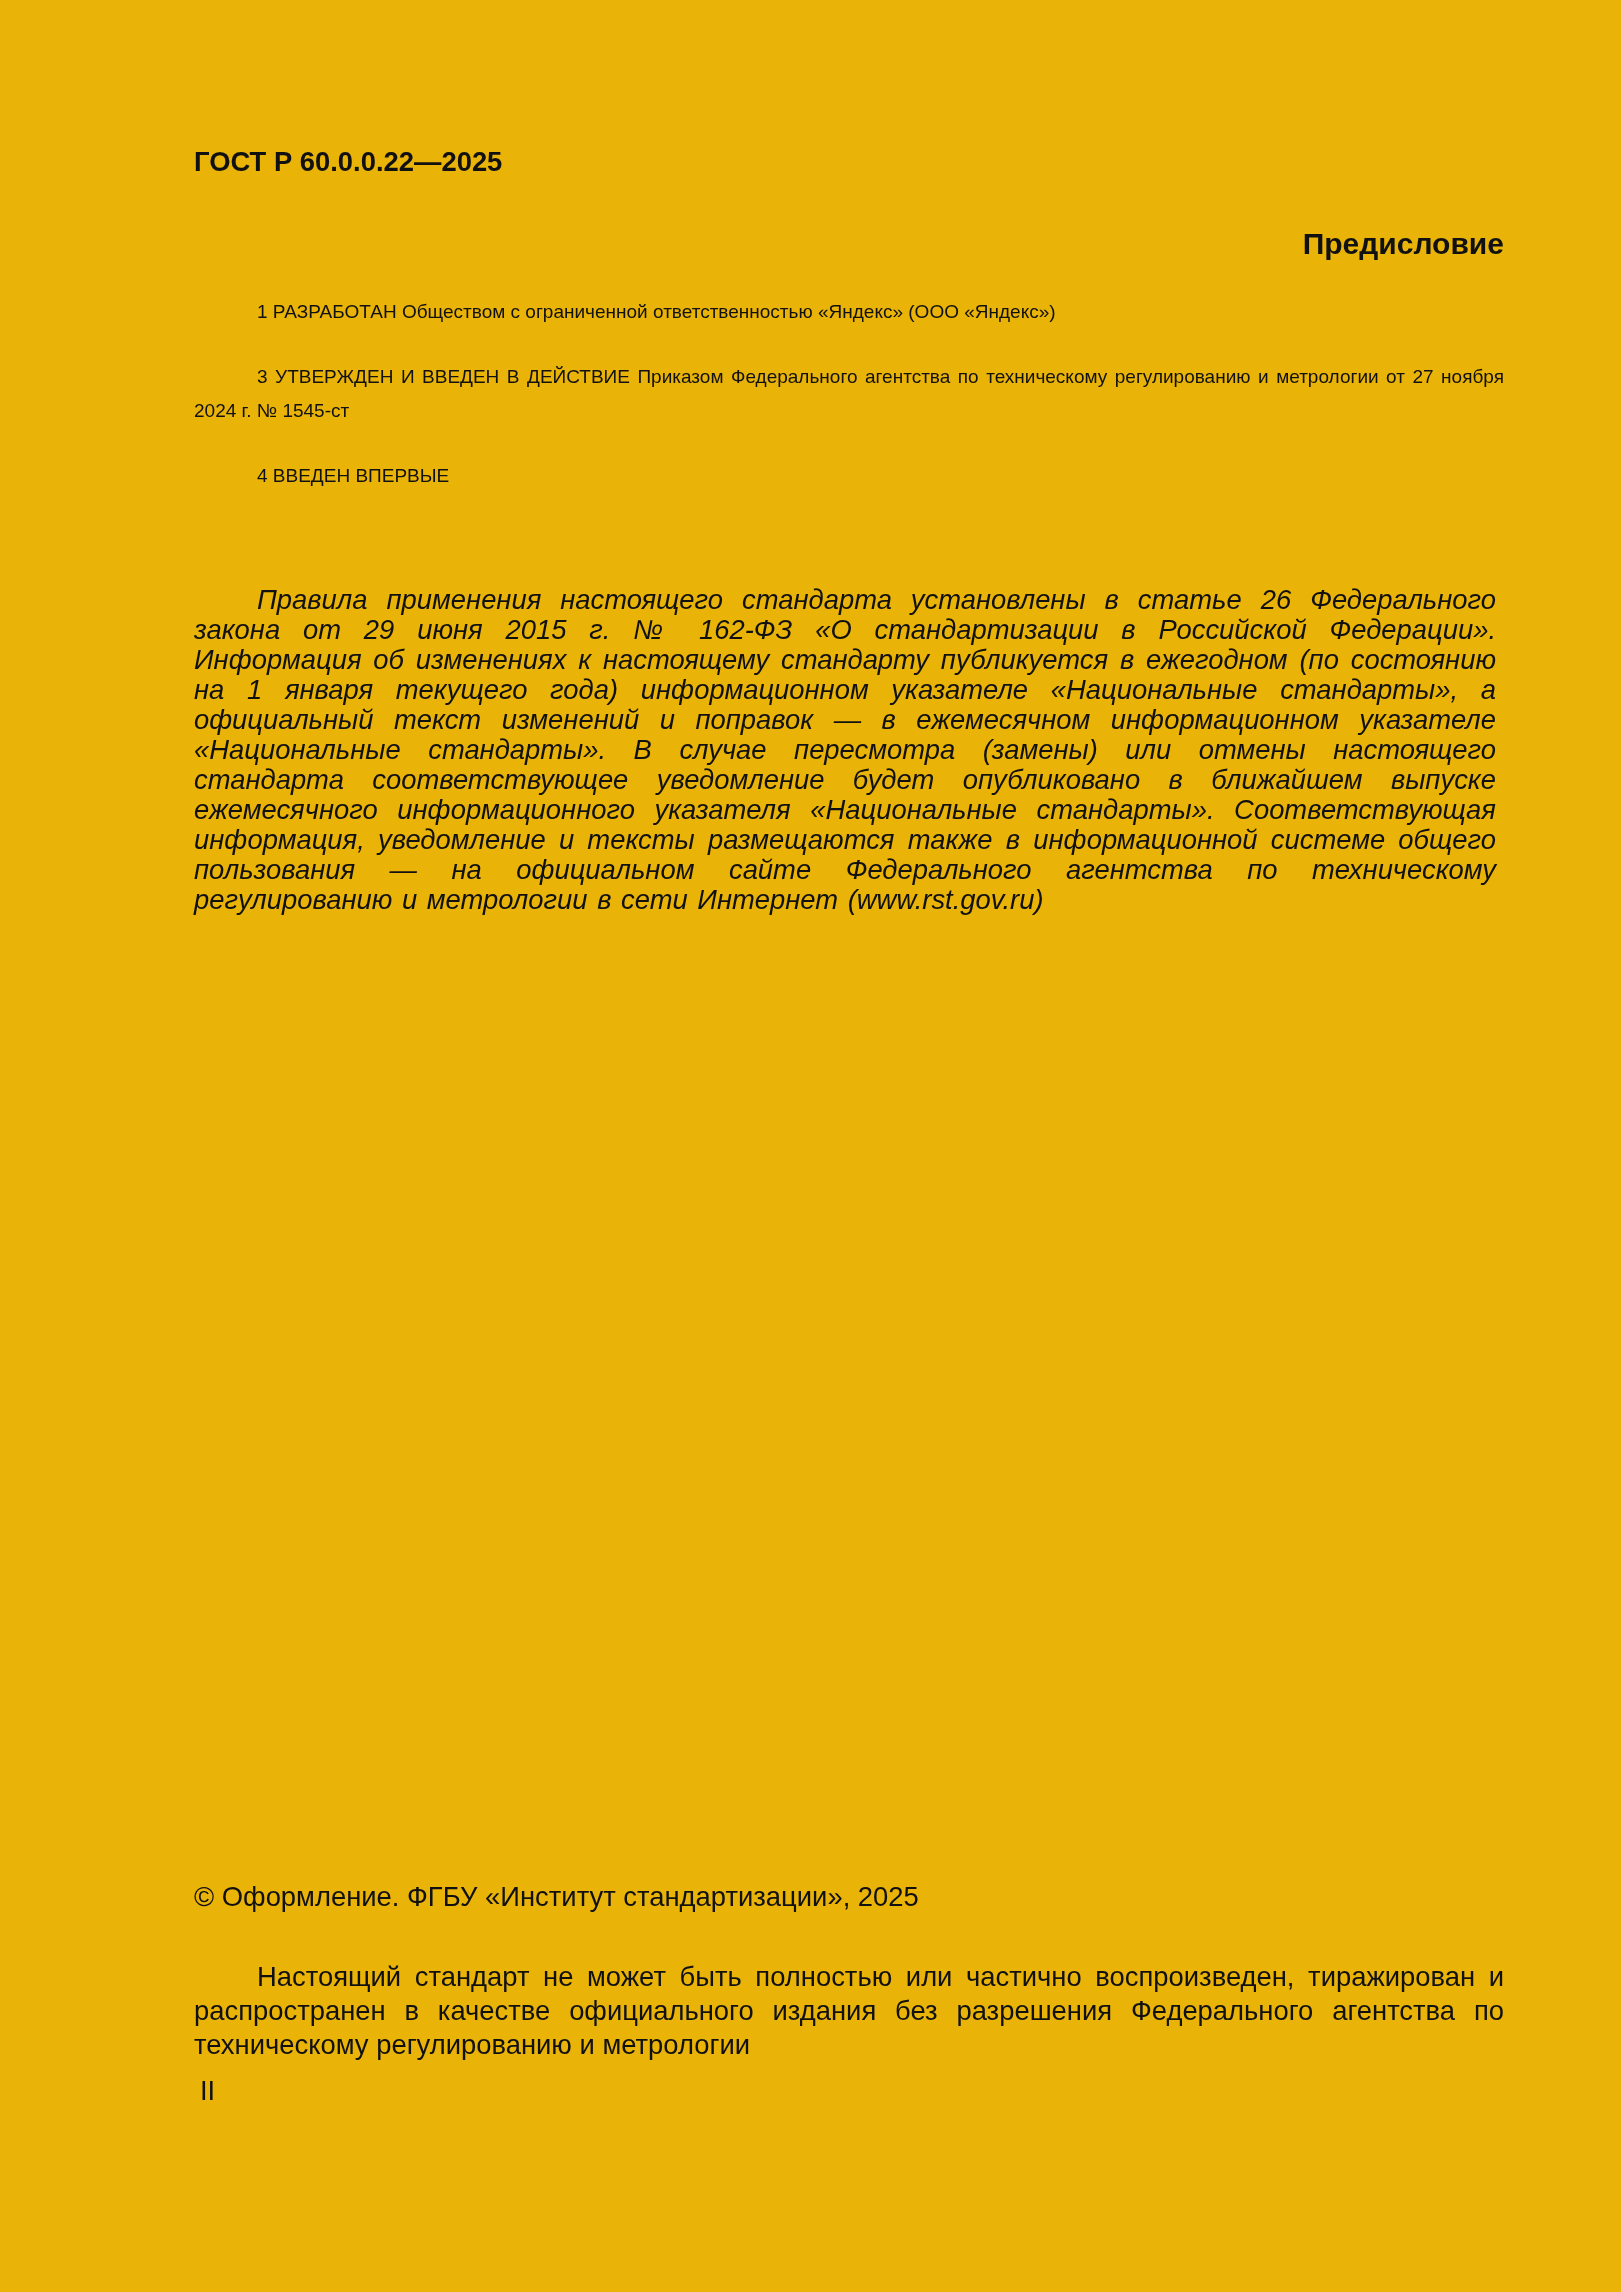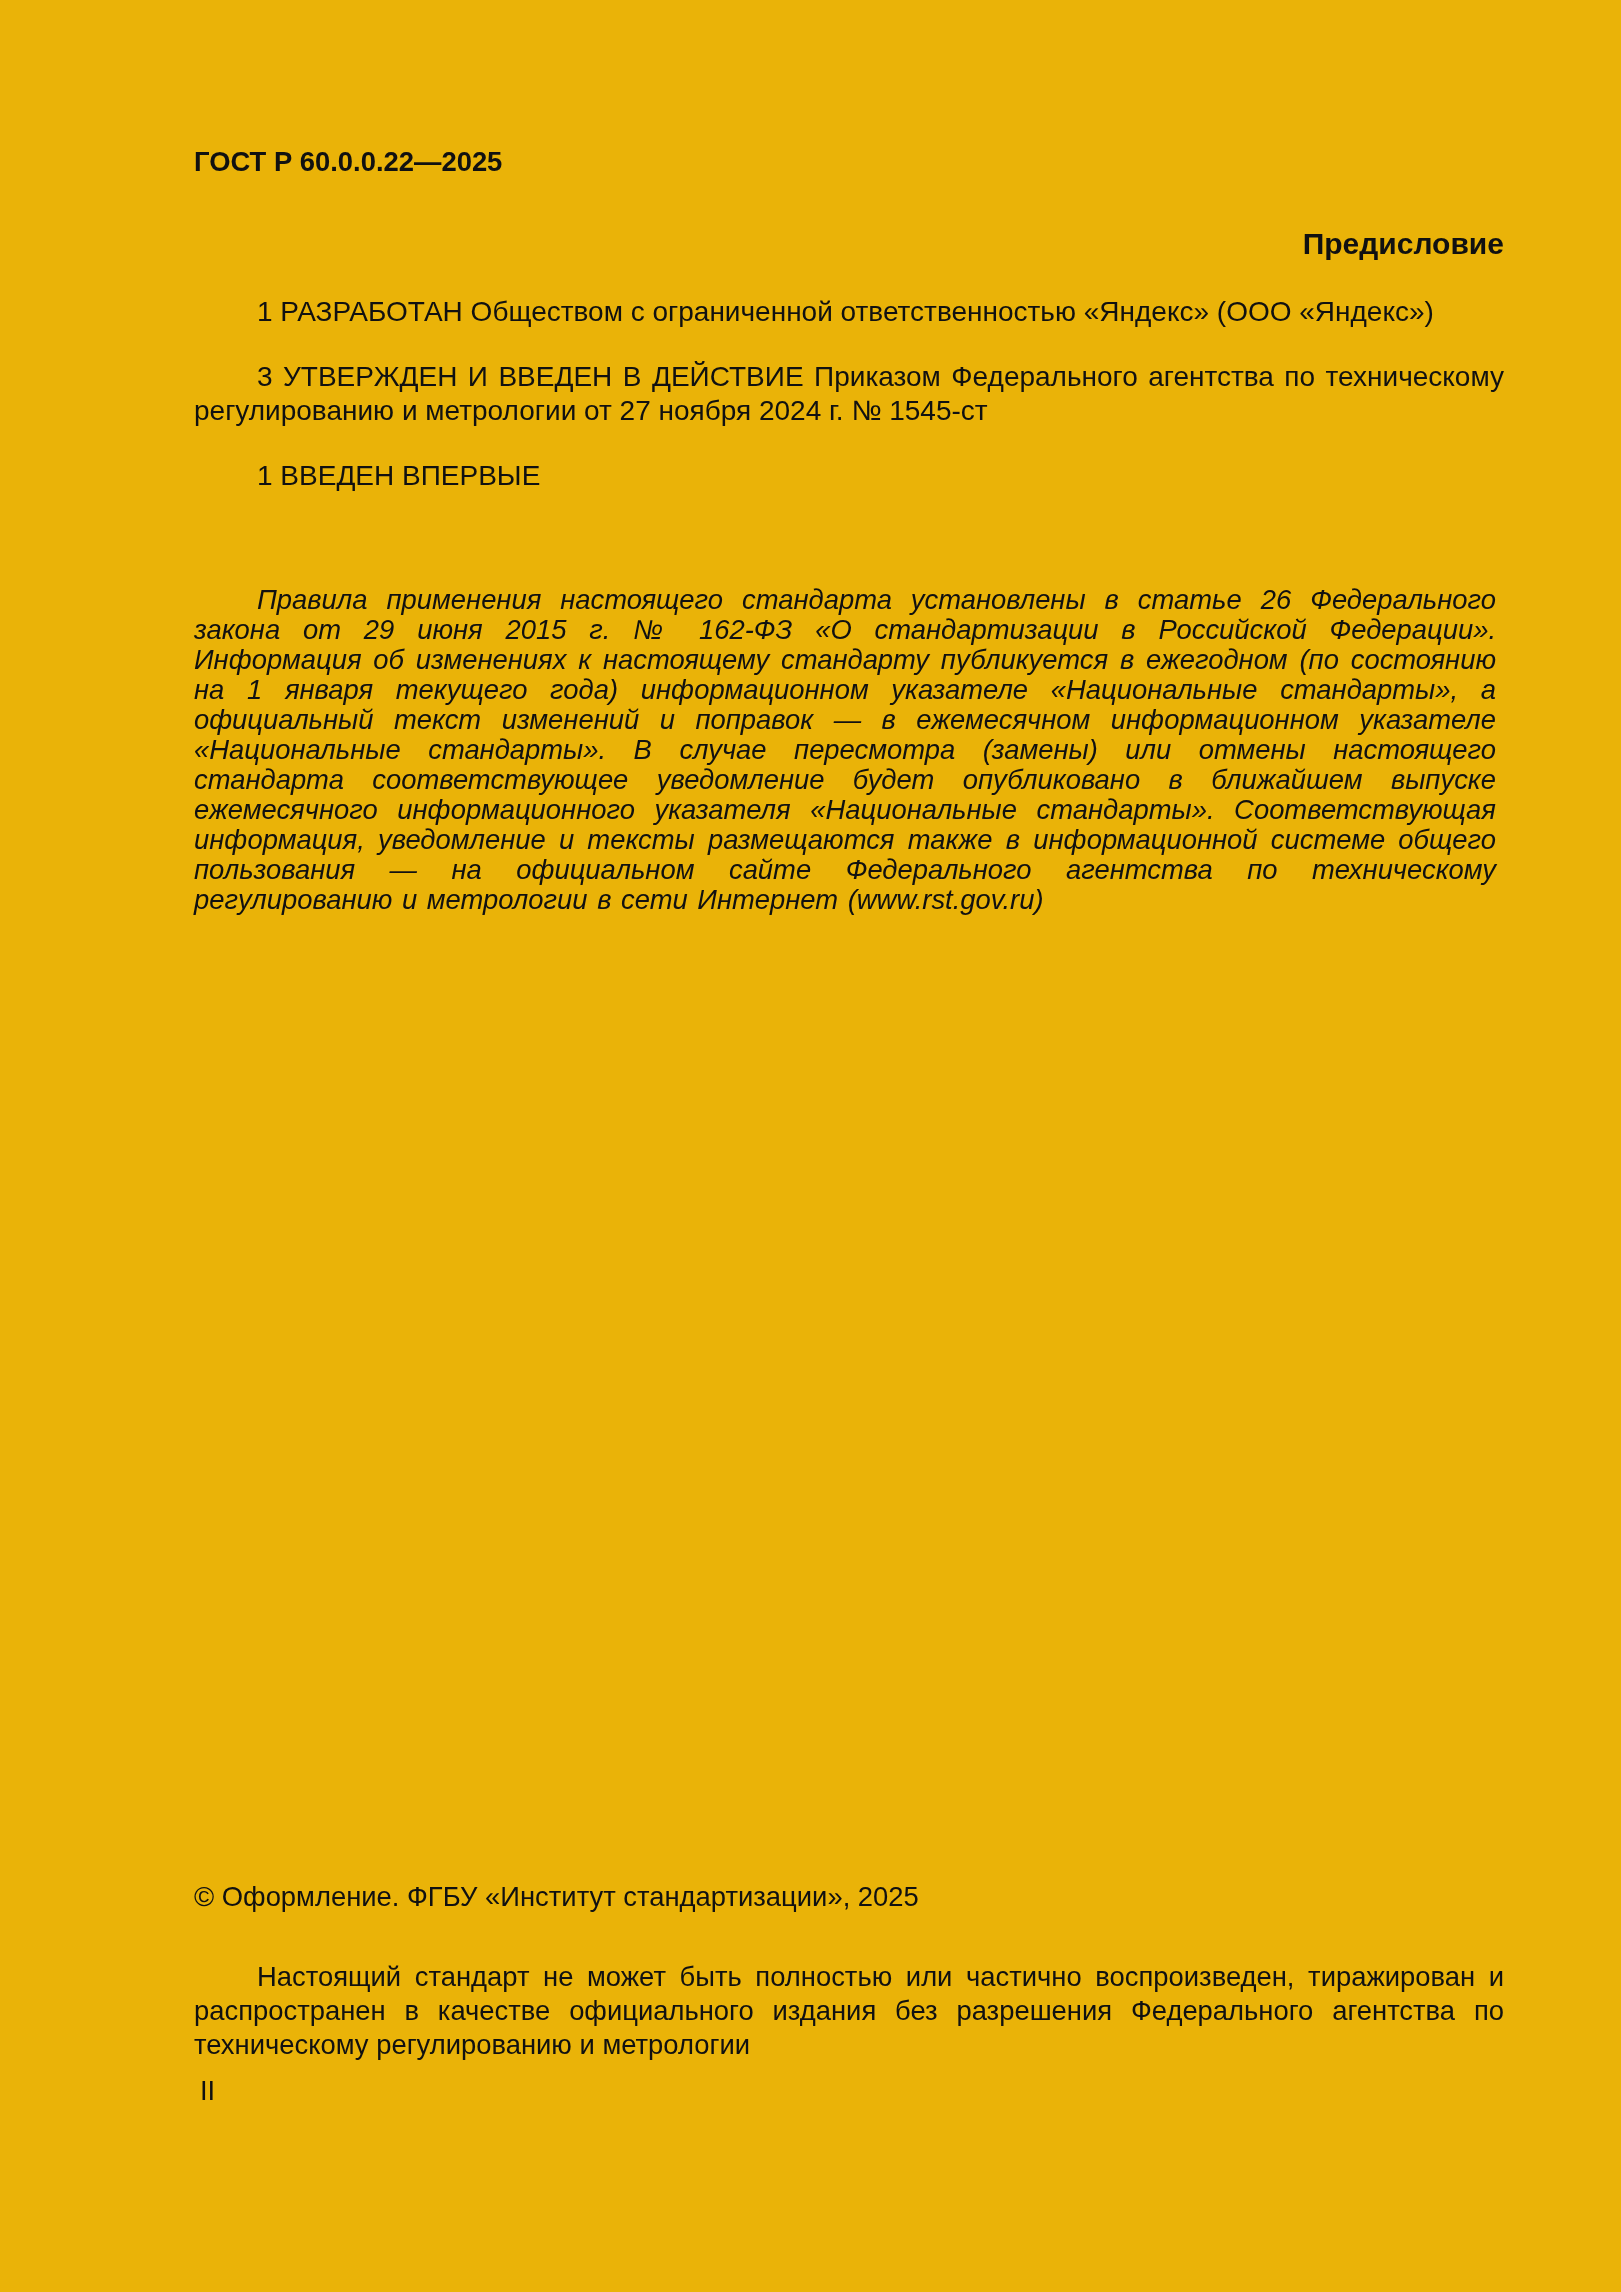--- a/index.html
+++ b/index.html
@@ -24,21 +24,21 @@
     margin: 0 0 47px 0;
   }
   .doc-title {
     font-weight: bold;
     font-size: 30px;
     line-height: 37px;
     text-align: right;
     margin: 0 0 33px 0;
   }
   .para {
-    font-size: 28px;
+    font-size: 19px;
     line-height: 34px;
     margin: 0 0 31px 0;
     text-indent: 63px;
     text-align: justify;
   }
   .legal {
     font-size: 27.4px;
     line-height: 30px;
     font-style: italic;
     text-indent: 63px;
@@ -81,21 +81,21 @@
 
   <div class="doc-header">ГОСТ Р 60.0.0.22—2025</div>
 
   <div class="doc-title">Предисловие</div>
 
   <p class="para">1 РАЗРАБОТАН Обществом с ограниченной ответственностью «Яндекс» (ООО «Яндекс»)</p>
 
 
   <p class="para">3 УТВЕРЖДЕН И ВВЕДЕН В ДЕЙСТВИЕ Приказом Федерального агентства по техническому регулированию и метрологии от 27 ноября 2024 г. № 1545-ст</p>
 
-  <p class="para">1 ВВЕДЕН ВПЕРВЫЕ</p>
+  <p class="para">4 ВВЕДЕН ВПЕРВЫЕ</p>
 
   <p class="legal">Правила применения настоящего стандарта установлены в статье 26 Федерального закона от 29 июня 2015 г. № 162-ФЗ «О стандартизации в Российской Федерации». Информация об изменениях к настоящему стандарту публикуется в ежегодном (по состоянию на 1 января текущего года) информационном указателе «Национальные стандарты», а официальный текст изменений и поправок — в ежемесячном информационном указателе «Национальные стандарты». В случае пересмотра (замены) или отмены настоящего стандарта соответствующее уведомление будет опубликовано в ближайшем выпуске ежемесячного информационного указателя «Национальные стандарты». Соответствующая информация, уведомление и тексты размещаются также в информационной системе общего пользования — на официальном сайте Федерального агентства по техническому регулированию и метрологии в сети Интернет (www.rst.gov.ru)</p>
 
   <div class="copyright">© Оформление. ФГБУ «Институт стандартизации», 2025</div>
 
   <p class="restriction">Настоящий стандарт не может быть полностью или частично воспроизведен, тиражирован и распространен в качестве официального издания без разрешения Федерального агентства по техническому регулированию и метрологии</p>
 
   <div class="page-number">II</div>
 
 </div>

